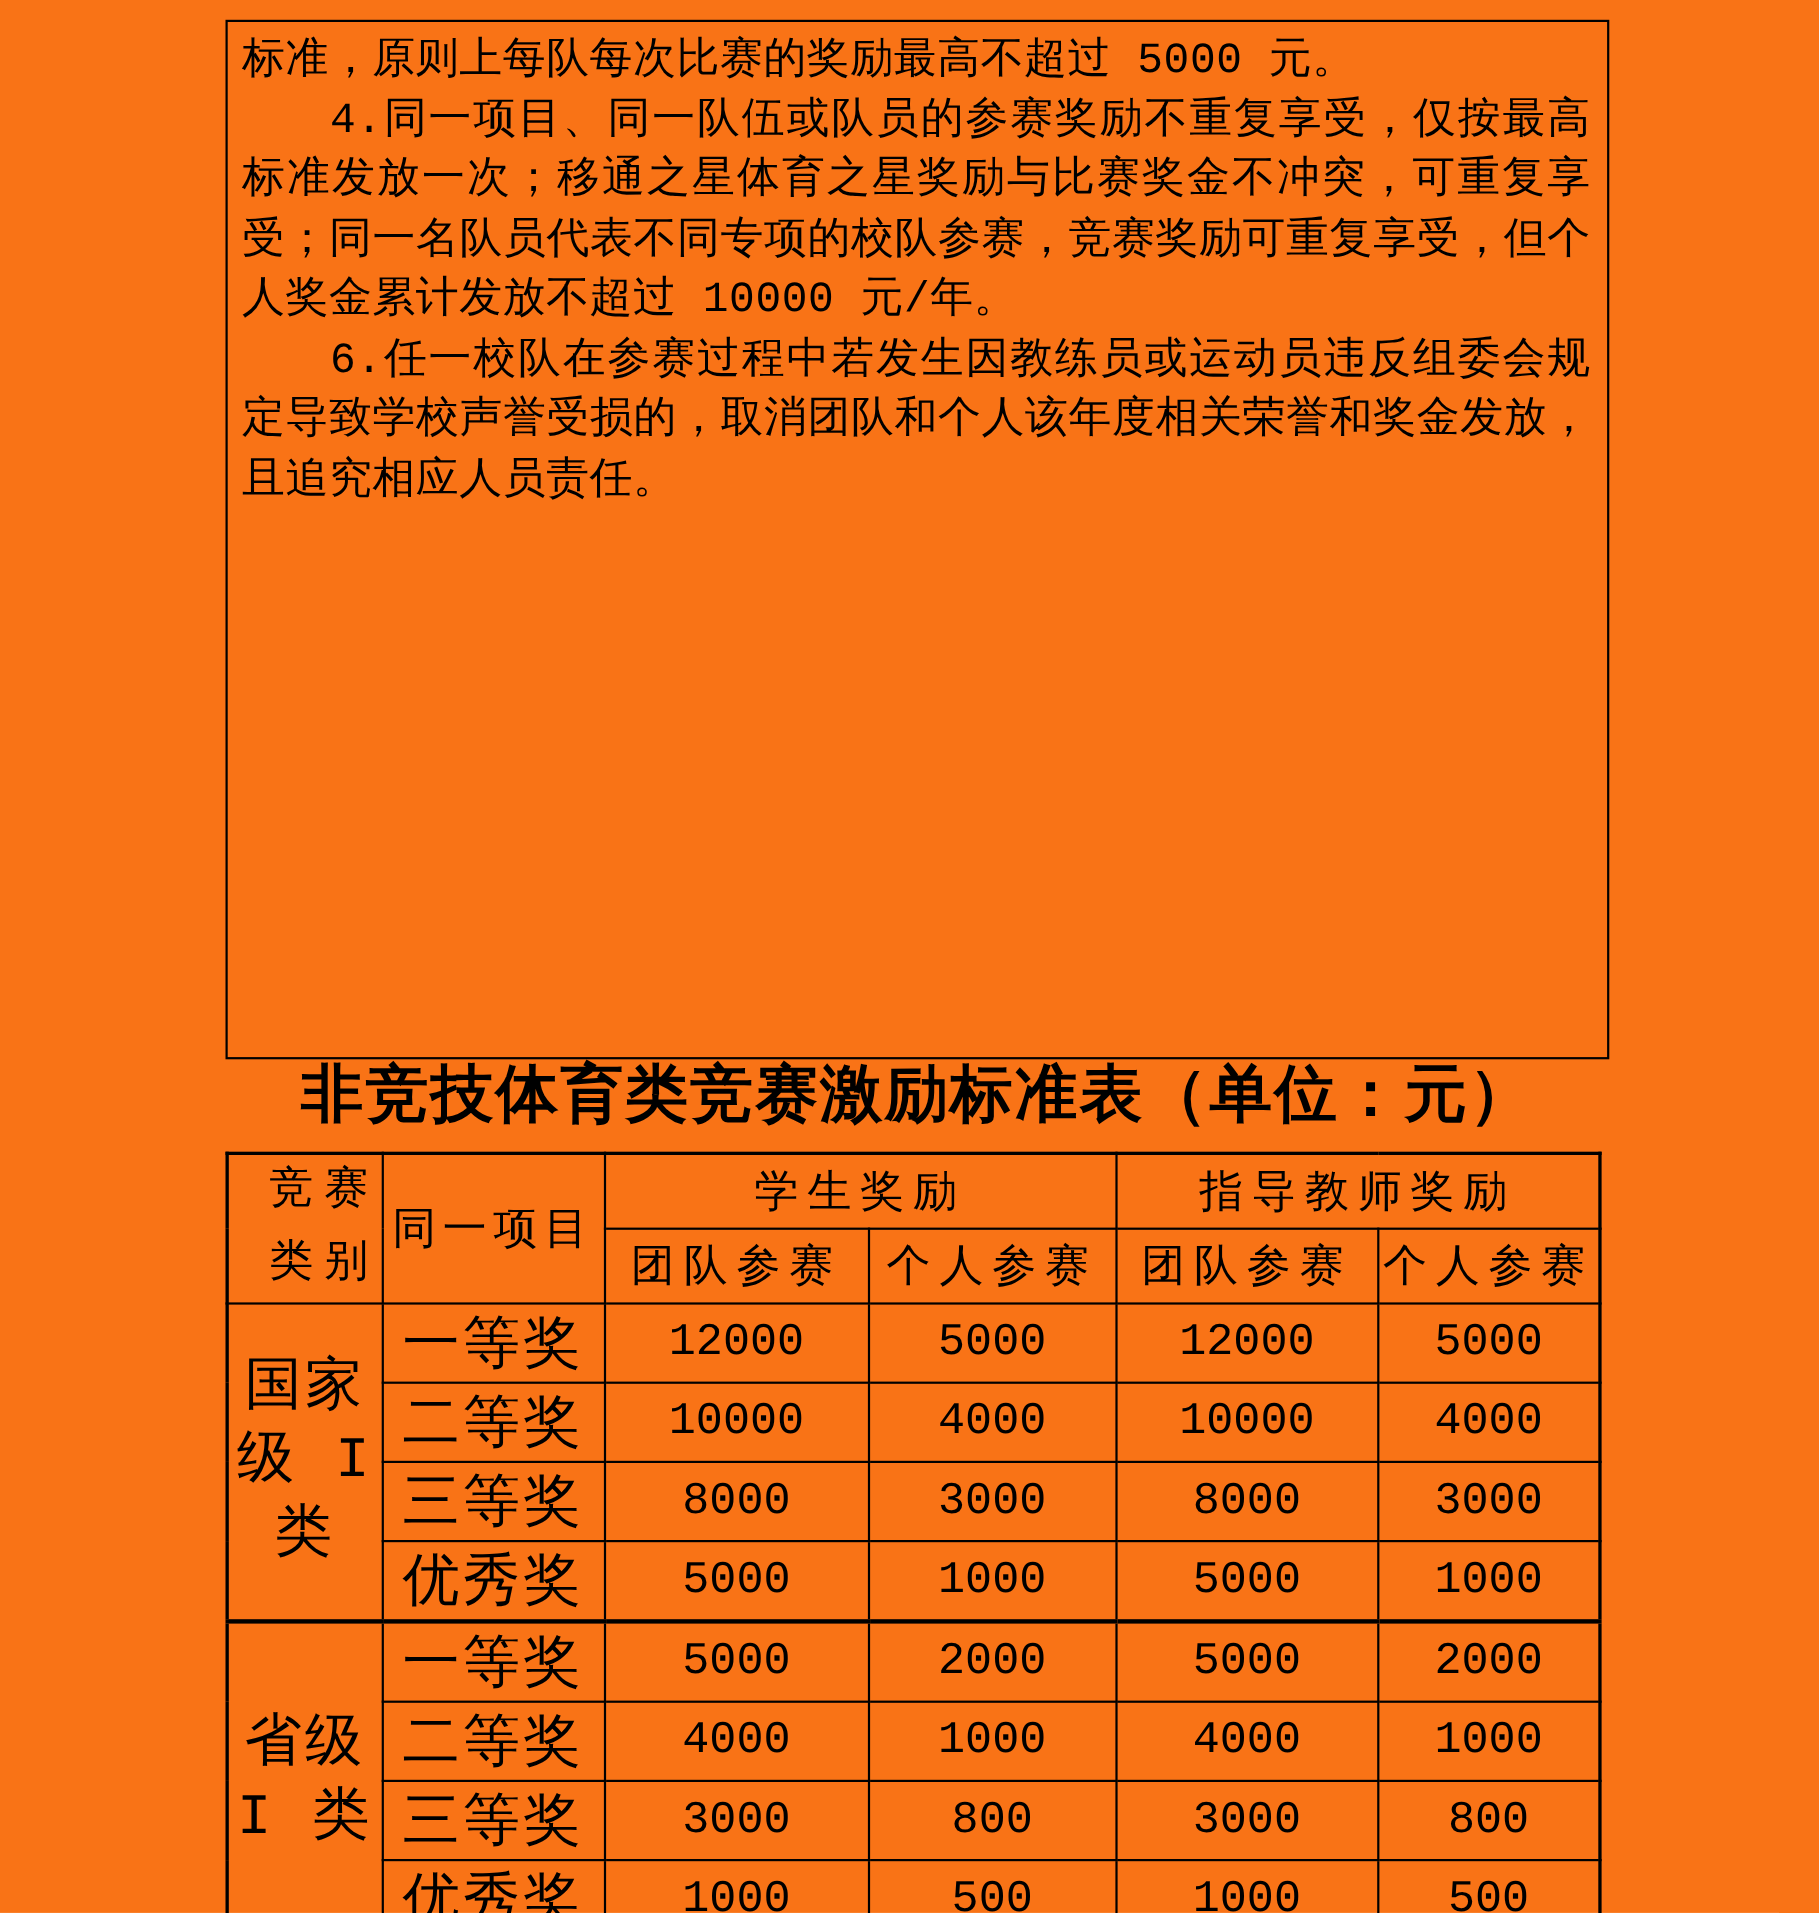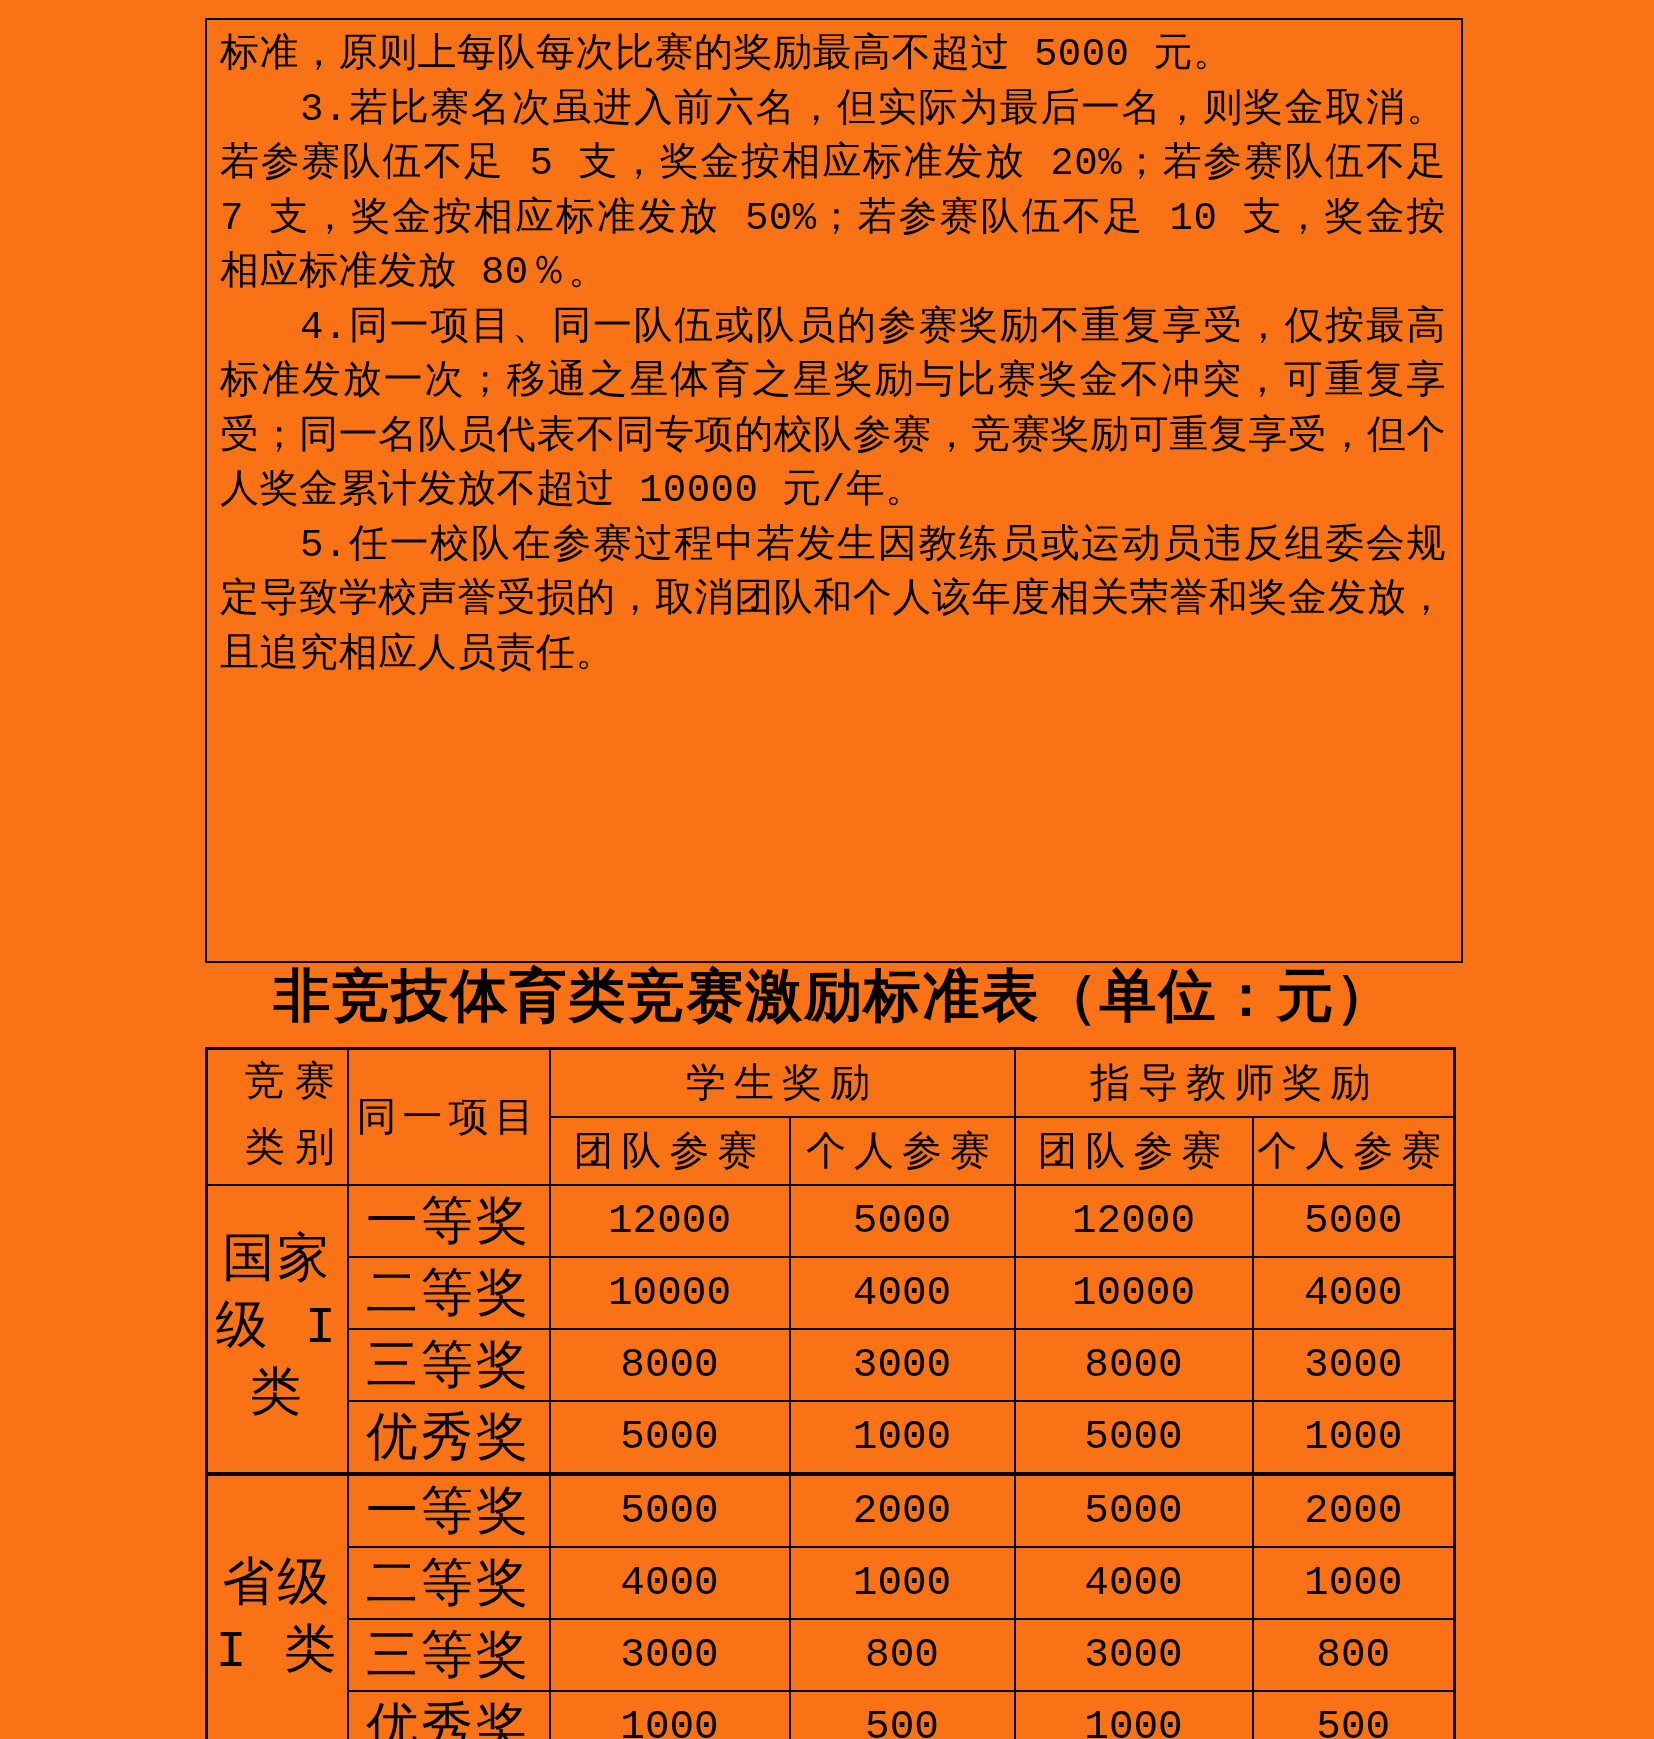--- a/index.html
+++ b/index.html
@@ -81,23 +81,22 @@
   .val   { font-size: 41px; margin-left: 24px; }
   tr.sec-start th, tr.sec-start td { border-top: 4px solid #000; }
 </style>
 </head>
 <body>
 
 <div class="page">
 
   <div class="notes-box">
     <p class="para">标准，原则上每队每次比赛的奖励最高不超过 5000 元。</p>
-    <p class="para indent">3.若比赛名次虽进入前六名，但实际为最后一名，则奖金取消。若参赛队伍不足 5 支，奖金按相应标准发放 20%；若参赛队伍不足 7 支，奖金按相应标准发放 50%；若参赛队伍不足 10 支，奖金按相应标准发放 80％。</p>
     <p class="para indent">4.同一项目、同一队伍或队员的参赛奖励不重复享受，仅按最高标准发放一次；移通之星体育之星奖励与比赛奖金不冲突，可重复享受；同一名队员代表不同专项的校队参赛，竞赛奖励可重复享受，但个人奖金累计发放不超过 10000 元/年。</p>
-    <p class="para indent">5.任一校队在参赛过程中若发生因教练员或运动员违反组委会规定导致学校声誉受损的，取消团队和个人该年度相关荣誉和奖金发放，且追究相应人员责任。</p>
+    <p class="para indent">6.任一校队在参赛过程中若发生因教练员或运动员违反组委会规定导致学校声誉受损的，取消团队和个人该年度相关荣誉和奖金发放，且追究相应人员责任。</p>
   </div>
 
   <h2 class="table-title">非竞技体育类竞赛激励标准表（单位：元）</h2>
 
   <table class="reward-table">
     <colgroup>
       <col style="width:141px">
       <col style="width:202px">
       <col style="width:240px">
       <col style="width:225px">

